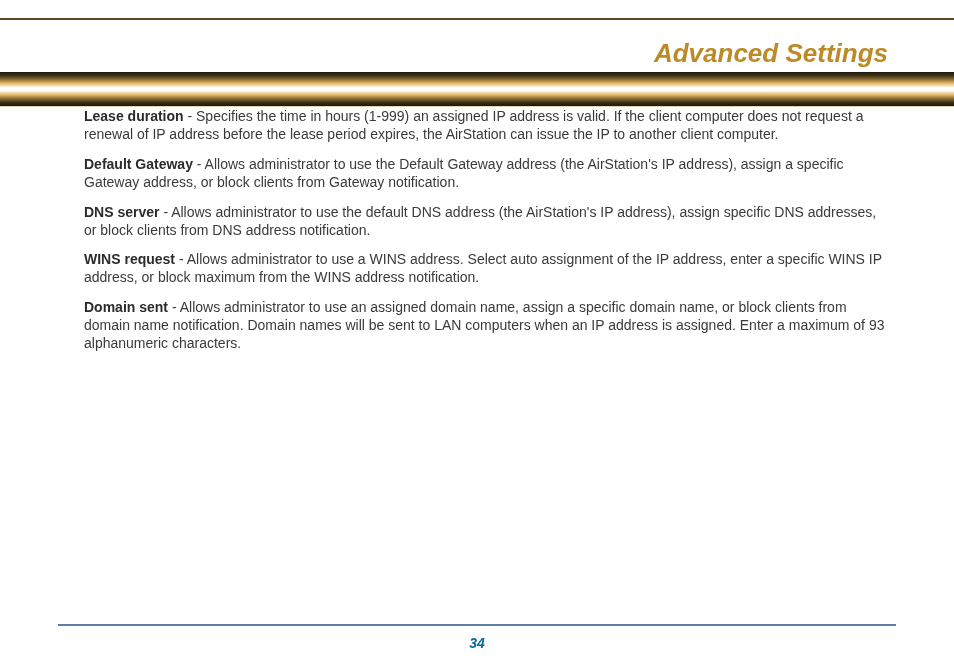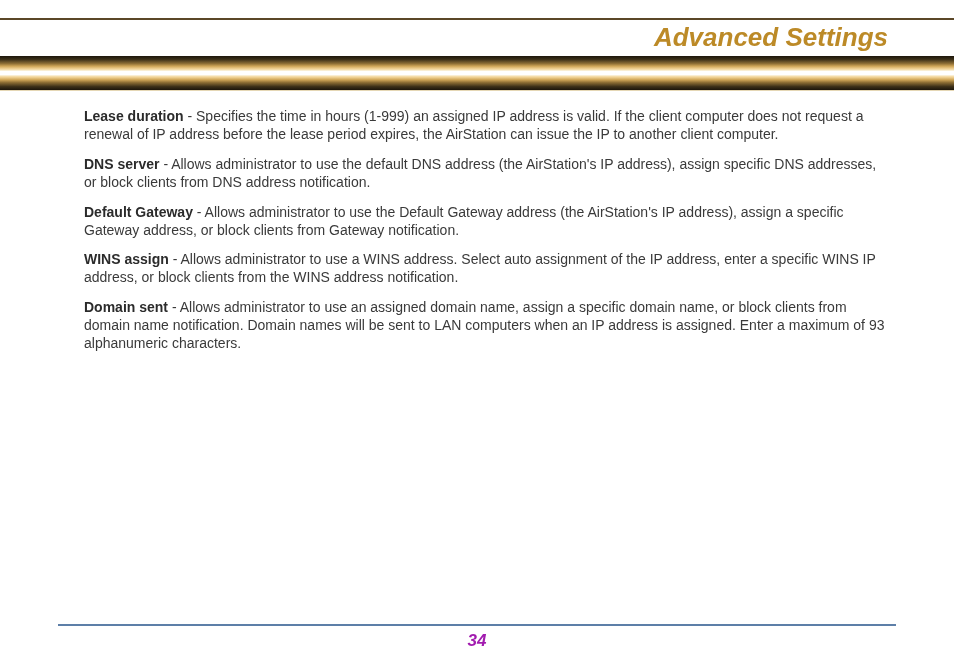--- a/index.html
+++ b/index.html
@@ -33,21 +33,21 @@
     background: #5b4728;
     margin-top: 18px;
   }
 
   .title {
     font-style: italic;
     font-weight: 700;
     font-size: 26px;
     color: #bc8a27;
     text-align: right;
-    padding: 4px 66px 6px 0;
+    padding: 20px 66px 6px 0;
     line-height: 1;
   }
 
   
   .grad-bar {
     width: 100%;
     height: 34px;
     background: linear-gradient(
       to bottom,
       #1c150b 0%,
@@ -98,47 +98,47 @@
     background: #5d7fa8;
   }
 
   .page-number {
     position: absolute;
     bottom: 10px;
     width: 100%;
     text-align: center;
     font-style: italic;
     font-weight: 700;
-    font-size: 17px;
-    color: #a21caf;
+    font-size: 14px;
+    color: #0369a1;
   }
 </style>
 </head>
 <body>
 
 <div class="page">
 
   <div class="header-wrap">
     <div class="header-top-border"></div>
     <div class="title">Advanced Settings</div>
     <div class="grad-bar"></div>
   </div>
 
   <div class="content">
     <p>
       <span class="term">Lease duration</span><span> - Specifies the time in hours (1-999) an assigned IP address is valid. If the client computer does not request a renewal of IP address before the lease period expires, the AirStation can issue the IP to another client computer.</span>
     </p>
     <p>
+      <span class="term">Default Gateway </span><span> - Allows administrator to use the Default Gateway address (the AirStation's IP address), assign a specific Gateway address, or block clients from Gateway notification.</span>
+    </p>
+    <p>
       <span class="term">DNS server</span><span> - Allows administrator to use the default DNS address (the AirStation's IP address), assign specific DNS addresses, or block clients from DNS address notification.</span>
     </p>
     <p>
-      <span class="term">Default Gateway </span><span> - Allows administrator to use the Default Gateway address (the AirStation's IP address), assign a specific Gateway address, or block clients from Gateway notification.</span>
-    </p>
-    <p>
-      <span class="term">WINS assign</span><span> - Allows administrator to use a WINS address.  Select auto assignment of the IP ad­dress, enter a specific WINS IP address, or block clients from the WINS address notification.</span>
+      <span class="term">WINS request</span><span> - Allows administrator to use a WINS address.  Select auto assignment of the IP ad­dress, enter a specific WINS IP address, or block maximum from the WINS address notification.</span>
     </p>
     <p>
       <span class="term">Domain sent</span><span> - Allows administrator to use an assigned domain name, assign a specific domain name, or block clients from domain name notification.  Domain names will be sent to LAN comput­ers when an IP address is assigned.  Enter a maximum of 93 alphanumeric characters.</span>
     </p>
   </div>
 
   <div class="footer-line"></div>
   <div class="page-number">34</div>
 </div>
 

